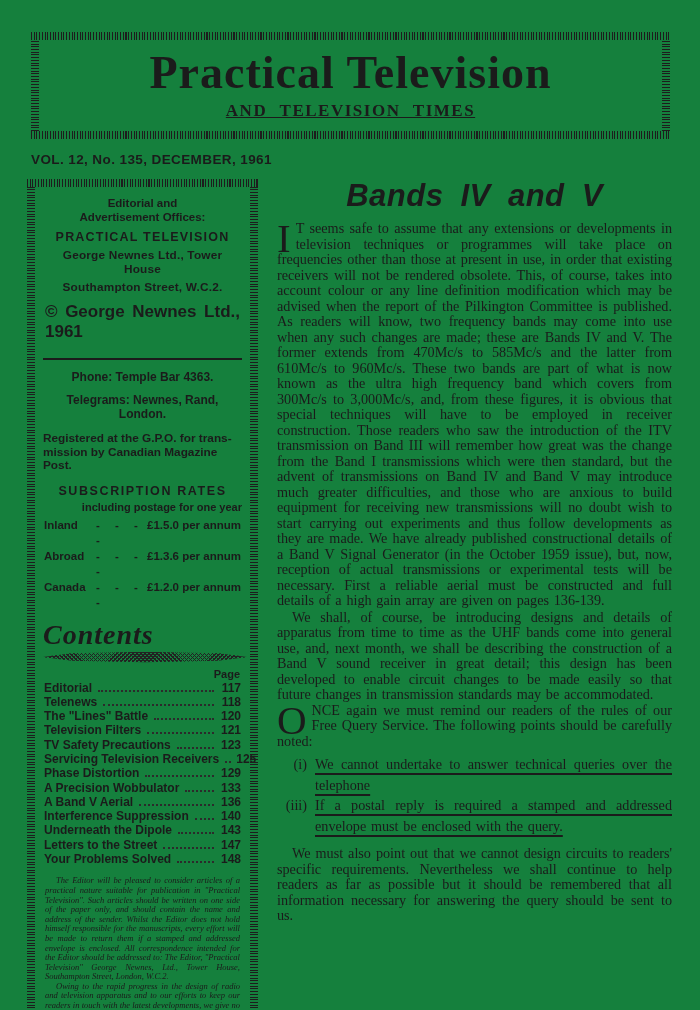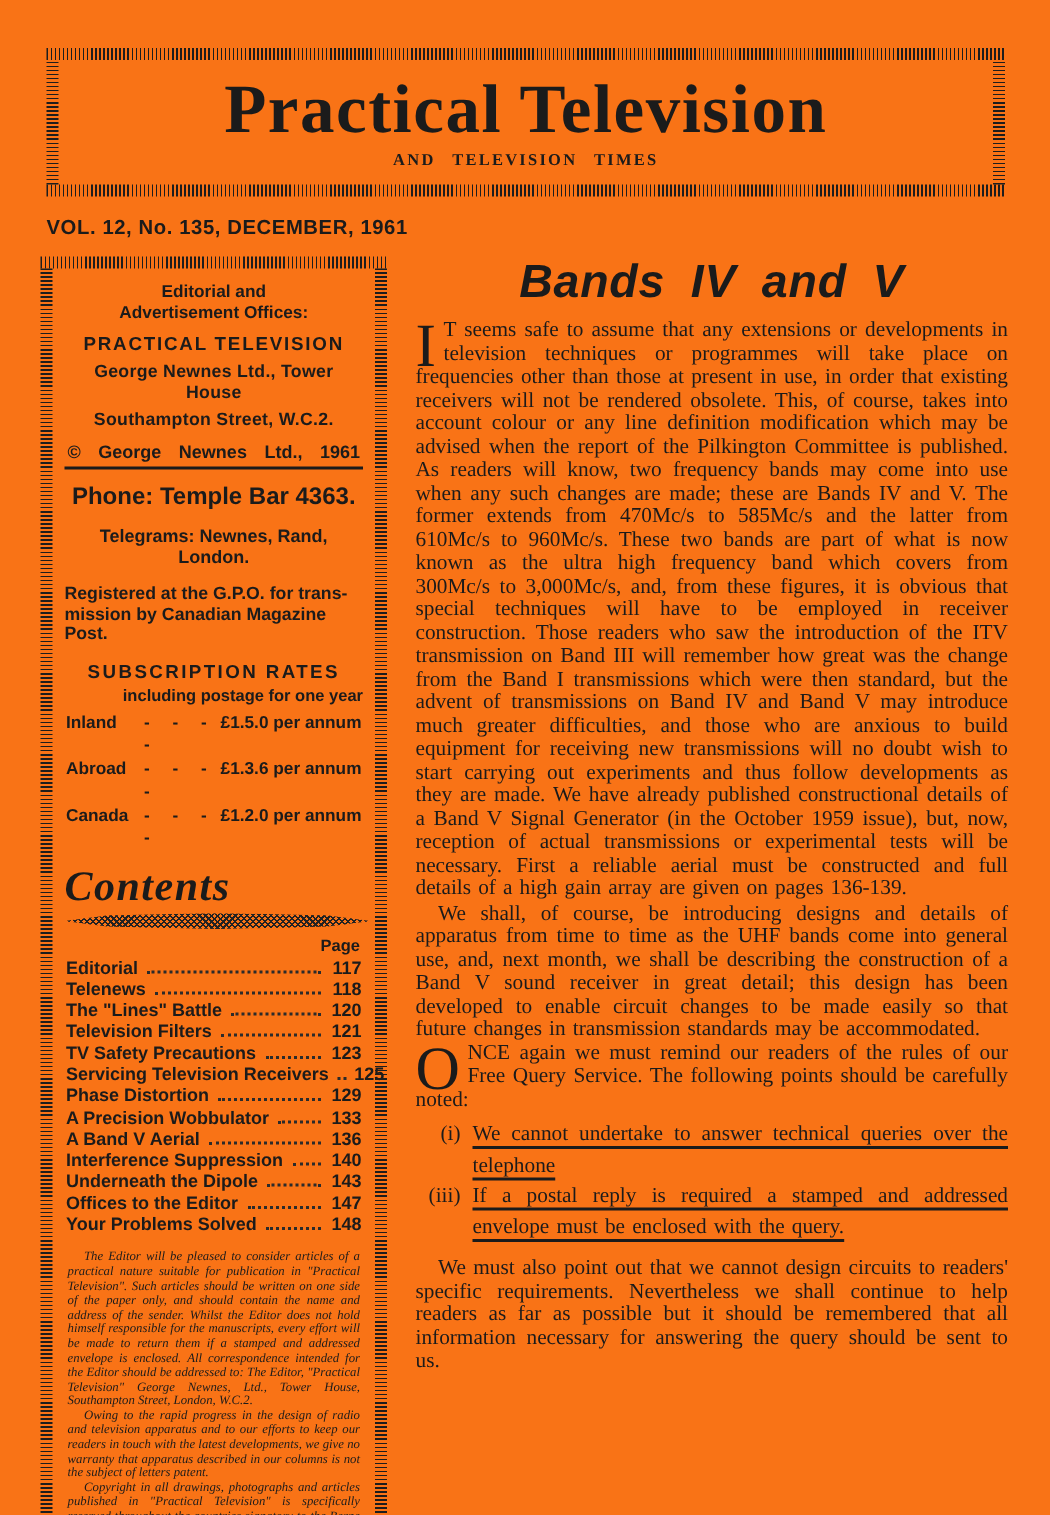--- a/index.html
+++ b/index.html
@@ -3,21 +3,21 @@
 <meta charset="utf-8">
 <style>
   * { margin: 0; padding: 0; box-sizing: border-box; }
   html,body { width: 700px; }
   body {
     font-family: "Liberation Serif", serif;
     background: #e9e7e2;
   }
   .page {
     width: 700px; height: 1010px;
-    background: #f97316;
+    background: #15803d;
     color: #1b1b1b;
     overflow: hidden;
     position: relative;
   }
 
   
   .hx { background-image: repeating-linear-gradient(90deg, #1d1d1d 0 1px, transparent 1px 2.7px); }
   .hy { background-image: repeating-linear-gradient(0deg, #1d1d1d 0 1px, transparent 1px 2.7px); }
   .f-top, .f-bot { height: 8px; }
   .f-mid { display: flex; }
@@ -30,24 +30,25 @@
   .mag-title {
     font-family: "Liberation Serif", serif;
     font-weight: 700;
     font-size: 46px;
     line-height: 50px;
     letter-spacing: 1px;
   }
   .mag-subtitle {
     font-family: "Liberation Serif", serif;
     font-weight: 700;
-    font-size: 11px;
+    font-size: 17px;
     letter-spacing: 1.5px;
     word-spacing: 7px;
     margin-top: 3px;
+    text-decoration: underline;
   }
 
   
   .issue-line {
     margin: 13px 0 0 31px;
     font-family: "Liberation Sans", sans-serif;
     font-weight: 700;
     font-size: 13.5px;
     letter-spacing: 0.4px;
   }
@@ -63,27 +64,27 @@
     font-family: "Liberation Sans", sans-serif;
     font-weight: 700;
     font-size: 11.5px;
   }
   .c { text-align: center; }
   .offices-heading { font-size: 11.5px; line-height: 14px; width: 150px; margin: 0 auto; }
   .publication { font-size: 12.5px; letter-spacing: 1.2px; margin-top: 6px; }
   .addr { font-size: 11.8px; margin-top: 4px; letter-spacing: 0.2px; }
   .copyright-row {
     margin-top: 8px;
-    padding: 0 2px 3px;
+    padding: 0 2px 16px;
     border-bottom: 2.5px solid #1b1b1b;
     text-align: justify;
     text-align-last: justify;
-    font-size: 12px;
-  }
-  .phone { margin-top: 10px; font-size: 16px; }
+    font-size: 17px;
+  }
+  .phone { margin-top: 10px; font-size: 12px; }
   .telegrams { margin-top: 9px; font-size: 12px; }
   .registered { margin-top: 11px; font-size: 11.8px; line-height: 13.5px; }
   .sub-heading { margin-top: 11px; font-size: 12.5px; letter-spacing: 1.6px; }
   .sub-note { margin-top: 3px; font-size: 11px; text-align: right; }
   .rates { margin-top: 5px; padding: 0 1px; }
   .rate-row { display: flex; align-items: baseline; font-size: 11.5px; line-height: 15.5px; }
   .rate-region { width: 52px; }
   .rate-dashes { flex: 1; letter-spacing: 6px; text-align: left; }
   .rate-price { text-align: right; white-space: nowrap; }
 
@@ -289,21 +290,21 @@
                   <span class="toc-title">Interference Suppression</span>
                   <span class="toc-leader"></span>
                   <span class="toc-page">140</span>
                 </div>
               <div class="toc-row">
                   <span class="toc-title">Underneath the Dipole</span>
                   <span class="toc-leader"></span>
                   <span class="toc-page">143</span>
                 </div>
               <div class="toc-row">
-                  <span class="toc-title">Offices to the Editor</span>
+                  <span class="toc-title">Letters to the Street</span>
                   <span class="toc-leader"></span>
                   <span class="toc-page">147</span>
                 </div>
               <div class="toc-row">
                   <span class="toc-title">Your Problems Solved</span>
                   <span class="toc-leader"></span>
                   <span class="toc-page">148</span>
                 </div>
             </div>
 

